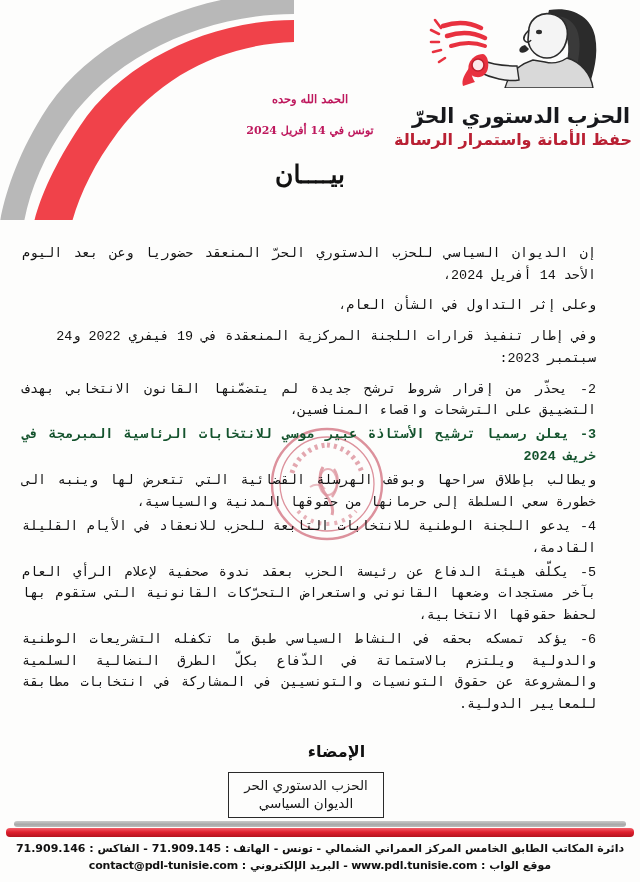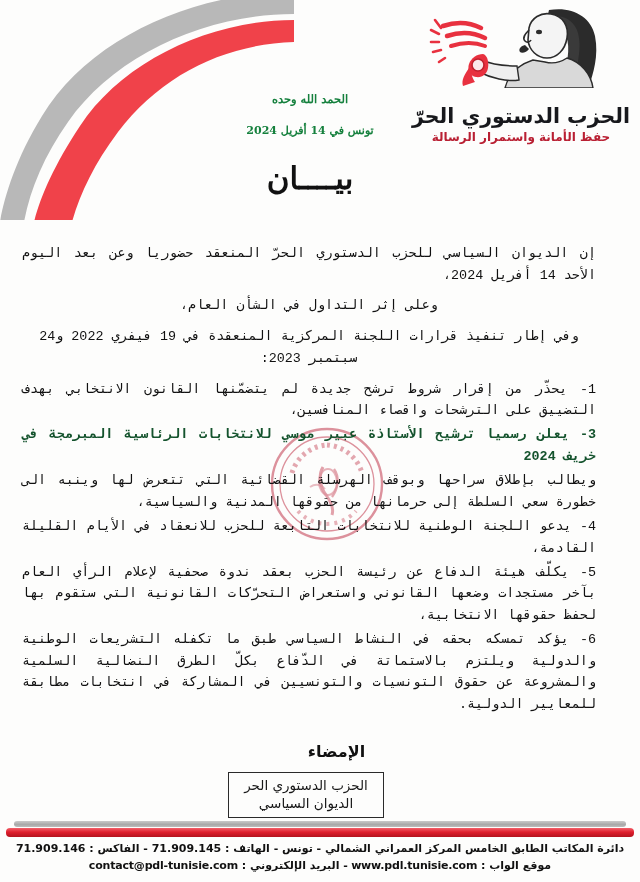--- a/index.html
+++ b/index.html
@@ -47,56 +47,56 @@
   .logo-name {
     font-size: 20.5px;
     font-weight: bold;
     color: #17181c;
     letter-spacing: -0.3px;
     line-height: 1.05;
     margin-top: 18px;
     white-space: nowrap;
   }
   .logo-tagline {
-    font-size: 12px;
+    font-size: 16px;
     font-weight: bold;
     color: #b92033;
     letter-spacing: -0.2px;
     margin-top: 2px;
     white-space: nowrap;
   }
 
   
   .header-lines {
     position: absolute;
     right: 245px;
     top: 92px;
     width: 170px;
     text-align: center;
     font-family: "DejaVu Serif", "Liberation Serif", serif;
-    color: #15803d;
+    color: #be185d;
   }
   .header-lines .hl {
     font-size: 11.5px;
     font-weight: bold;
     line-height: 1.25;
   }
   .header-lines .hl.date {
     margin-top: 18px;
     font-size: 11px;
   }
 
   .doc-title {
     position: absolute;
     right: 250px;
     top: 160px;
     width: 160px;
     text-align: center;
     font-family: "DejaVu Serif", "Liberation Serif", serif;
-    font-size: 31px;
+    font-size: 25px;
     font-weight: bold;
     color: #111111;
     letter-spacing: 0px;
   }
 
   
   .stamp {
     position: absolute;
     left: 268px;
     top: 425px;
@@ -116,21 +116,21 @@
     color: #111111;
   }
   .para {
     font-size: 13.4px;
     line-height: 1.62;
     text-align: justify;
     margin: 0 0 9px 0;
     text-justify: inter-word;
   }
   .para.right {
-    text-align: center;
+    text-align: right;
   }
   .item {
     font-size: 13.4px;
     line-height: 1.6;
     text-align: justify;
     margin: 0 0 3px 0;
     padding-right: 0px;
   }
   .item.red {
     color: #14532d;
@@ -262,21 +262,21 @@
     <path d="M66 44 C72 52 70 64 64 72" fill="none" stroke="#c23a4e" stroke-width="2.4" opacity="0.8"></path>
     <ellipse cx="60" cy="57" rx="9" ry="13" fill="none" stroke="#c23a4e" stroke-width="2" opacity="0.7"></ellipse>
     <path d="M42 62 C48 58 54 60 57 64" fill="none" stroke="#c23a4e" stroke-width="2" opacity="0.6"></path>
   </svg>
 
   <div class="body-wrap">
     <p class="para">إن الديوان السياسي للحزب الدستوري الحرّ المنعقد حضوريا وعن بعد اليوم الأحد 14 أفريل 2024،</p>
     <p class="para right">وعلى إثر التداول في الشأن العام،</p>
     <p class="para right">وفي إطار تنفيذ قرارات اللجنة المركزية المنعقدة في 19 فيفري 2022 و24 سبتمبر 2023:</p>
 
-    <p class="item">1- يحذّر من إقرار شروط ترشح جديدة لم يتضمّنها القانون الانتخابي بهدف التضييق على الترشحات واقصاء المنافسين،</p>
+    <p class="item">2- يحذّر من إقرار شروط ترشح جديدة لم يتضمّنها القانون الانتخابي بهدف التضييق على الترشحات واقصاء المنافسين،</p>
     <p class="item red">3- يعلن رسميا ترشيح الأستاذة عبير موسي للانتخابات الرئاسية المبرمجة في خريف 2024</p>
     <p class="item">ويطالب بإطلاق سراحها وبوقف الهرسلة القضائية التي تتعرض لها وينبه الى خطورة سعي السلطة إلى حرمانها من حقوقها المدنية والسياسية،</p>
     <p class="item">4- يدعو اللجنة الوطنية للانتخابات التابعة للحزب للانعقاد في الأيام القليلة القادمة،</p>
     <p class="item">5- يكلّف هيئة الدفاع عن رئيسة الحزب بعقد ندوة صحفية لإعلام الرأي العام بآخر مستجدات وضعها القانوني واستعراض التحرّكات القانونية التي ستقوم بها لحفظ حقوقها الانتخابية،</p>
     <p class="item">6- يؤكد تمسكه بحقه في النشاط السياسي طبق ما تكفله التشريعات الوطنية والدولية ويلتزم بالاستماتة في الدّفاع بكلّ الطرق النضالية السلمية والمشروعة عن حقوق التونسيات والتونسيين في المشاركة في انتخابات مطابقة للمعايير الدولية.</p>
   </div>
 
   <div class="sig-title">الإمضاء</div>
   <div class="sig-box">
     <div class="sig-l">الحزب الدستوري الحر</div>

